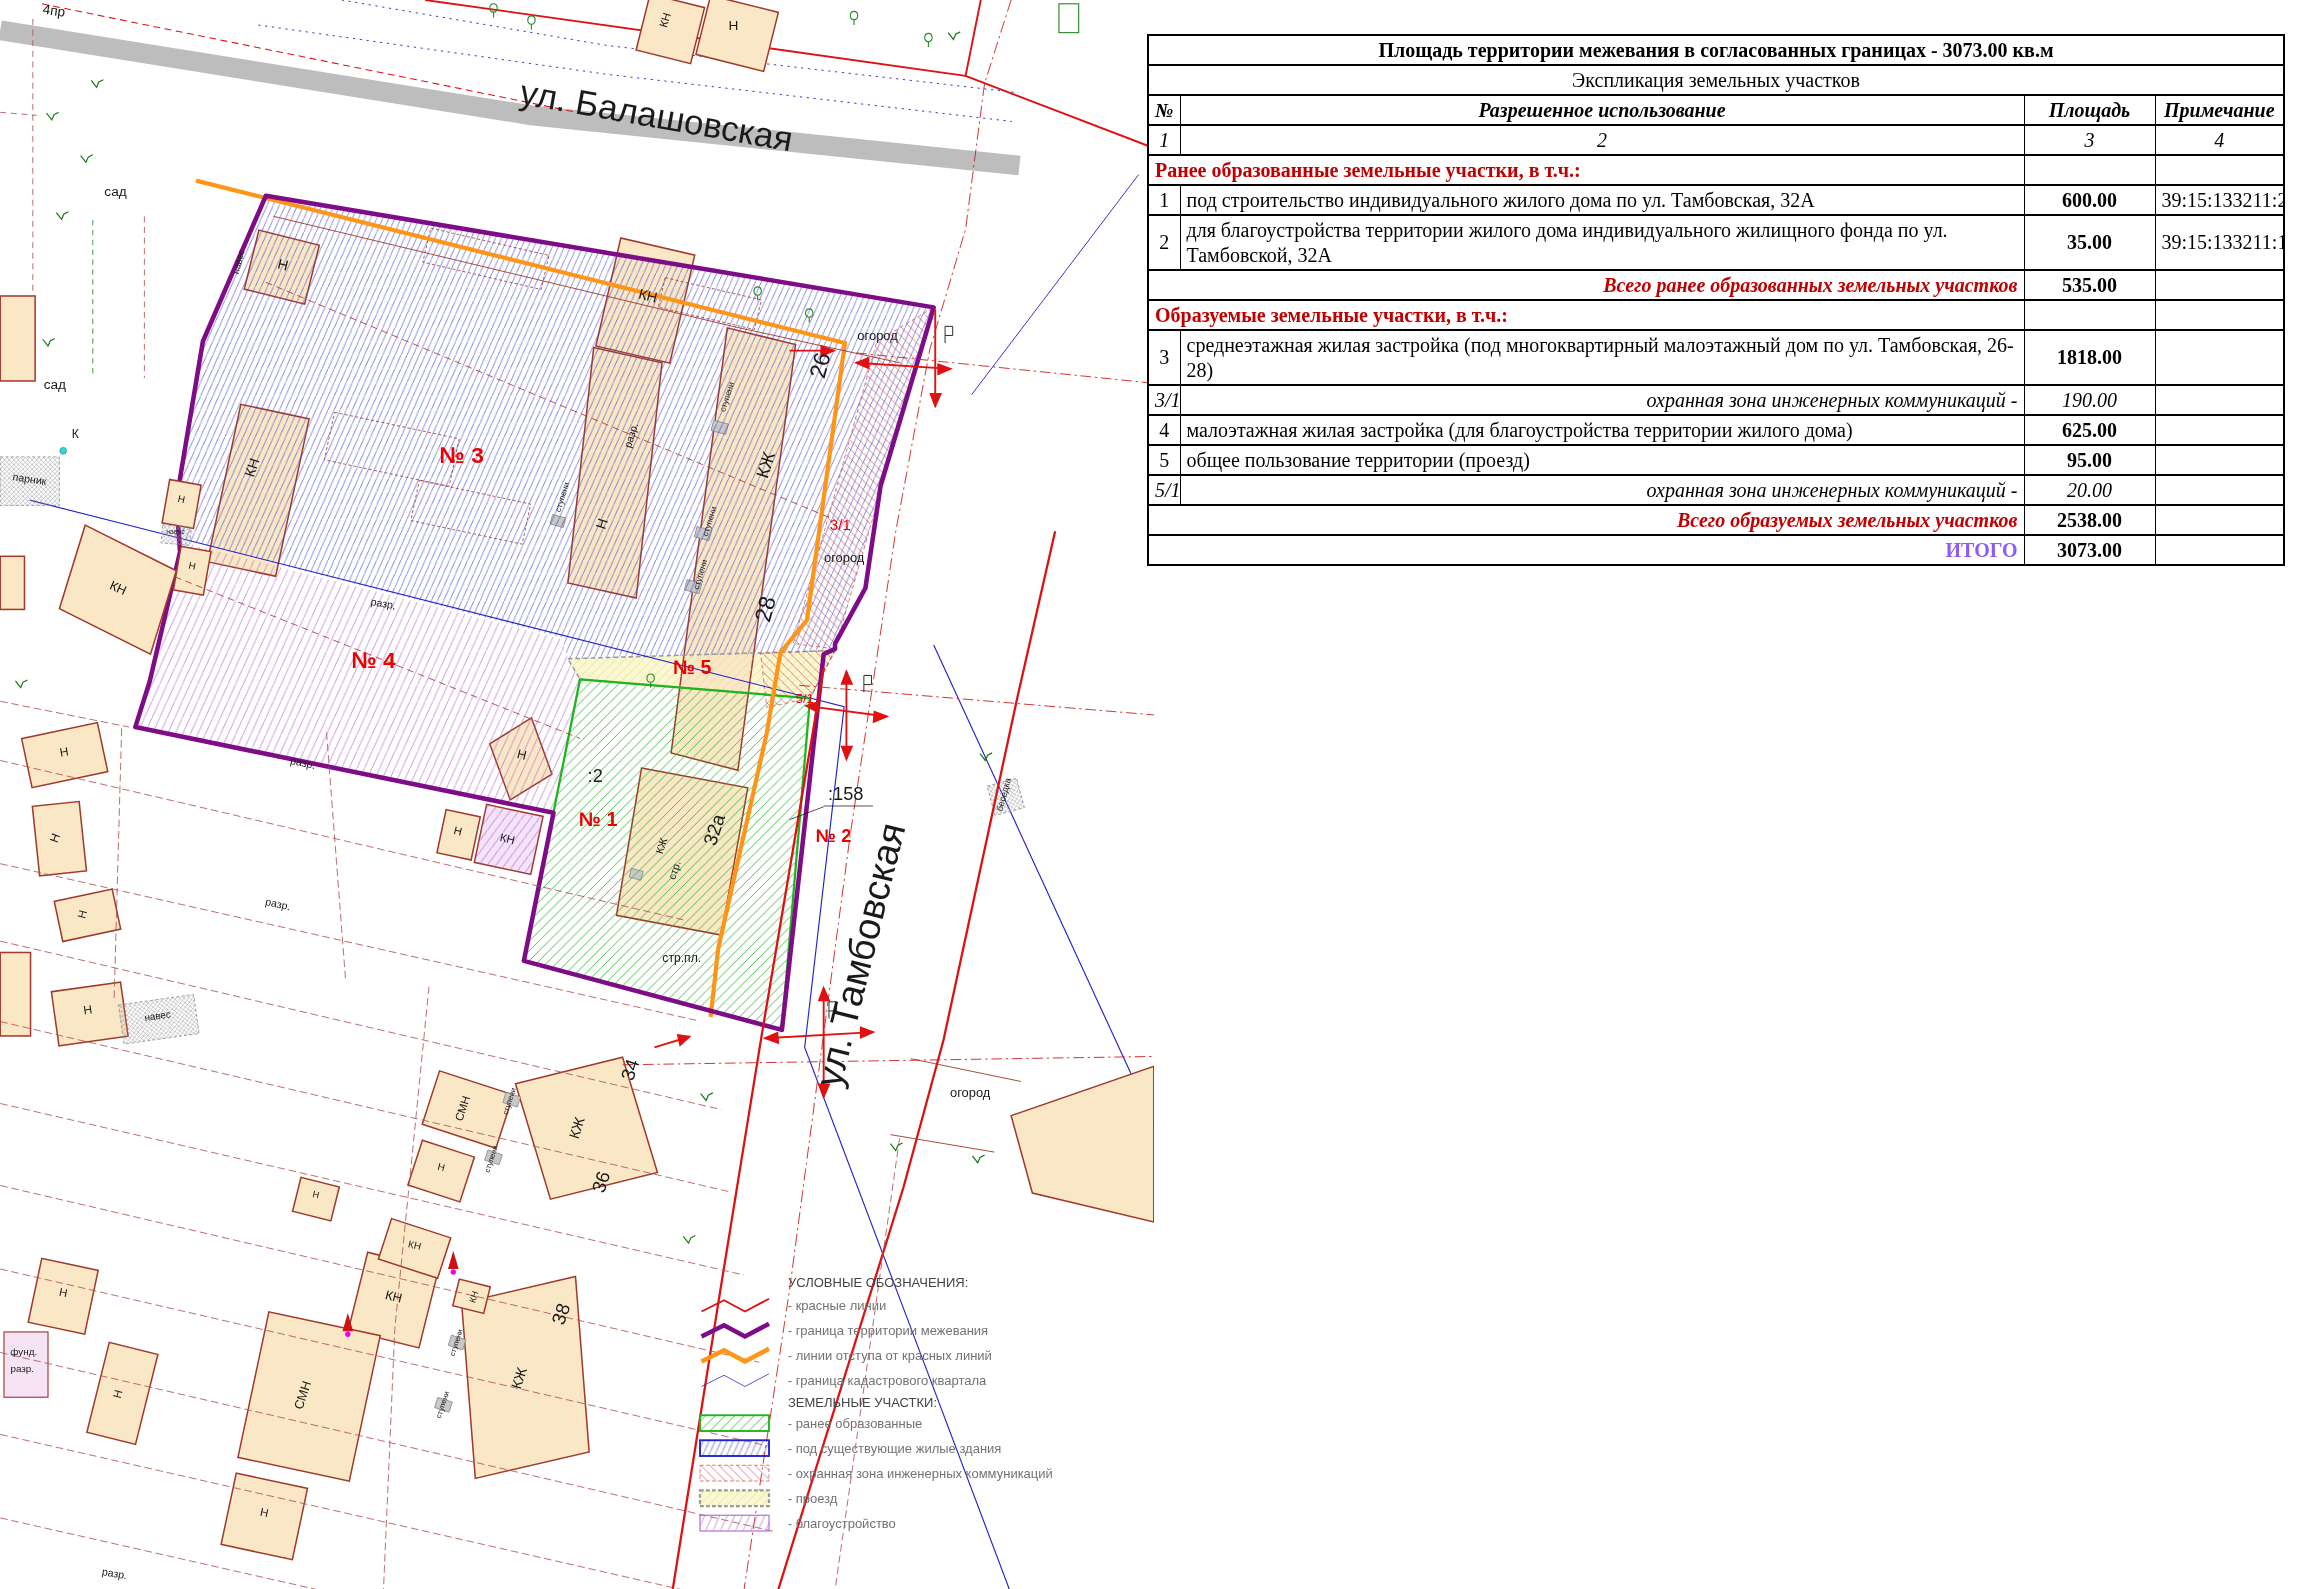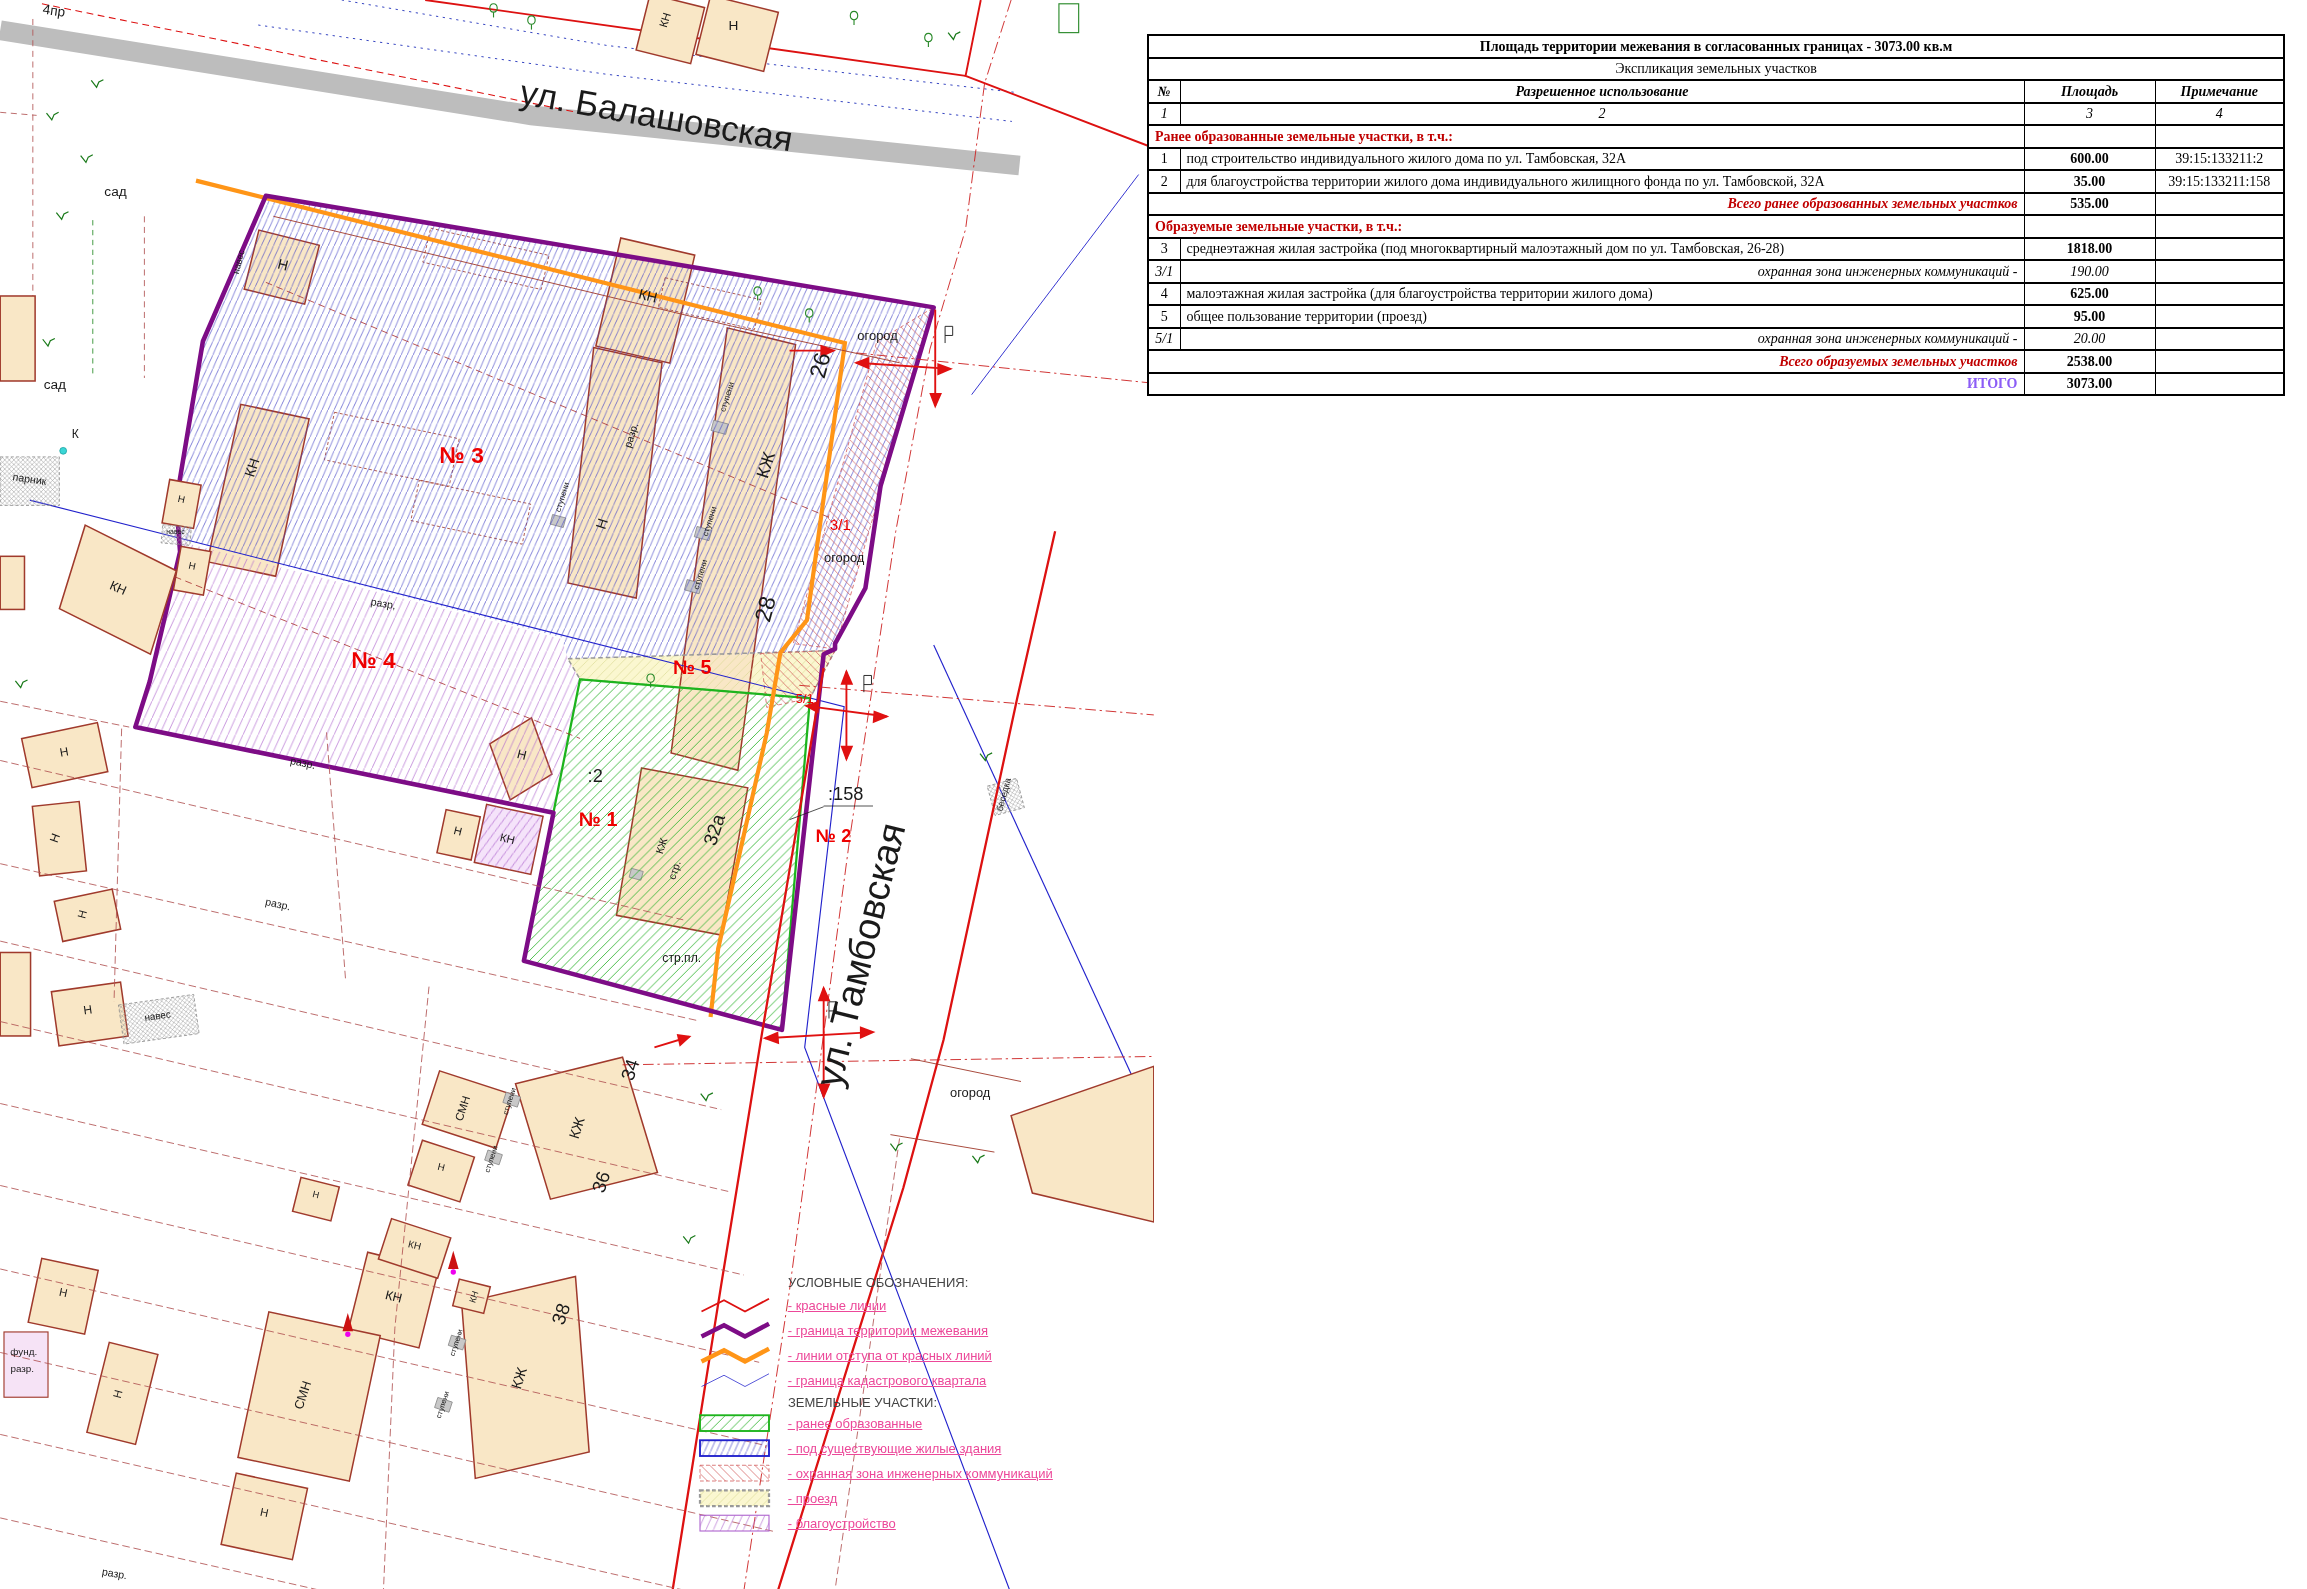--- a/index.html
+++ b/index.html
@@ -2,21 +2,21 @@
 <html style="font-size:12px"><head>
 <meta charset="utf-8">
 <style>
   html,body{margin:0;padding:0;background:#ffffff;}
   #page{position:relative;width:2307px;height:1590px;background:#fff;overflow:hidden;
         font-family:"Liberation Sans",sans-serif;}
   
   #expl-table{position:absolute;left:1147px;top:34px;width:1135px;border-collapse:collapse;
       font-family:"Liberation Serif",serif;color:#000;background:#fff;table-layout:fixed;}
   #expl-table td{border-left:1.5px solid #000;border-right:1.5px solid #000;padding:1.5px 6px;
-      font-size:14px;line-height:1.25;overflow:hidden;}
+      font-size:20px;line-height:1.25;overflow:hidden;}
   #expl-table tr{border-bottom:2.3px solid #000;}
   #expl-table{border:2.3px solid #000;}
   tr.thin{border-bottom:0.8px solid #000;}
   td.noborder{border-left:none;border-right:none;}
   .t-title{font-weight:bold;font-size:16.7px;text-align:center;}
   .t-sub{font-size:14.4px;text-align:center;}
   .t-hdr{font-weight:bold;font-style:italic;font-size:15px;text-align:center;}
   .t-colnum{font-style:italic;font-size:13.7px;text-align:center;}
   .t-section{color:#c00000;font-weight:bold;font-size:14.4px;}
   .t-num{text-align:center;}
@@ -27,21 +27,21 @@
   .t-right{text-align:right;}
   .t-totlabel{color:#c00000;font-weight:bold;font-style:italic;text-align:right;font-size:14.4px;}
   .t-totval{color:#000000;font-weight:bold;text-align:center;font-size:15px;}
   .t-itogo{color:#8b5cf6;font-weight:bold;text-align:right;font-size:15px;}
   
   #legend{position:absolute;left:698px;top:1275px;width:455px;font-size:13px;color:#333;}
   #legend .lg-title{margin:0 0 3px 90px;color:#444;}
   #legend .lg-row{display:flex;align-items:center;height:25px;}
   #legend .lg-sym{width:76px;flex:0 0 76px;margin-right:13.7px;}
   #legend .lg-sec{margin:1.5px 0 1.5px 90px;color:#444;}
-  .lg-label{color:#ec4899;text-decoration:underline;}
+  .lg-label{color:#737373;}
   
   #map{position:absolute;left:0;top:0;}
   text.ml{font-family:"Liberation Sans",sans-serif;fill:#1a1a1a;}
   text.ml.red{fill:#ee0000;}
   text.ml.b{font-weight:bold;}
 </style>
 </head>
 <body>
 <div id="page">
 

